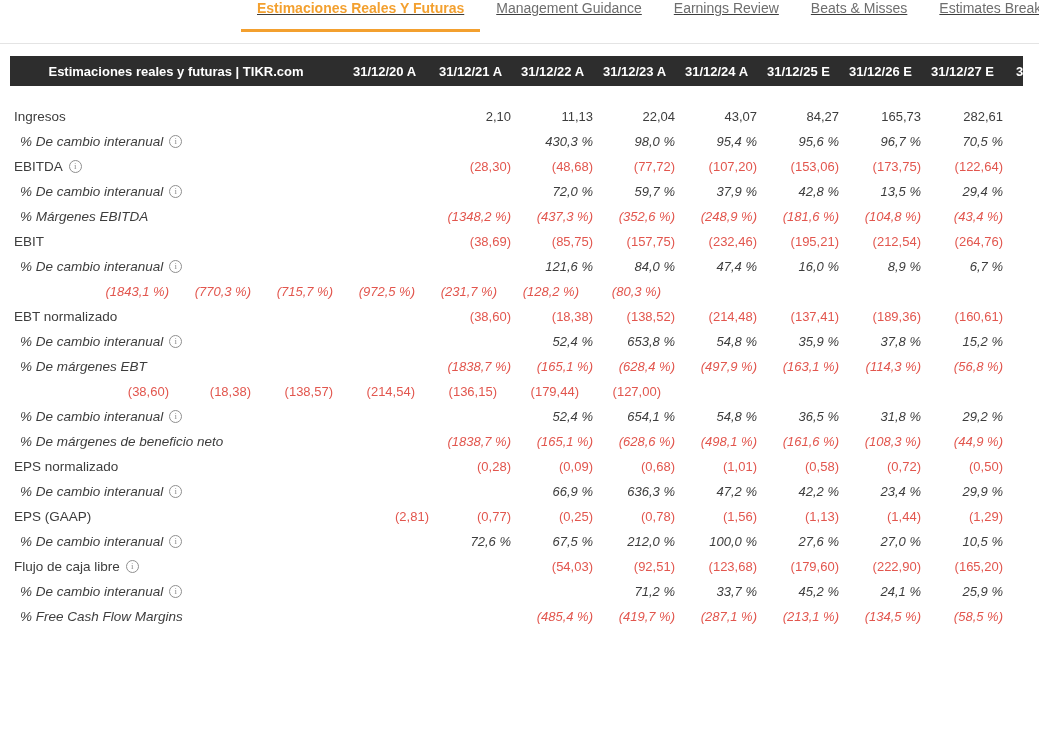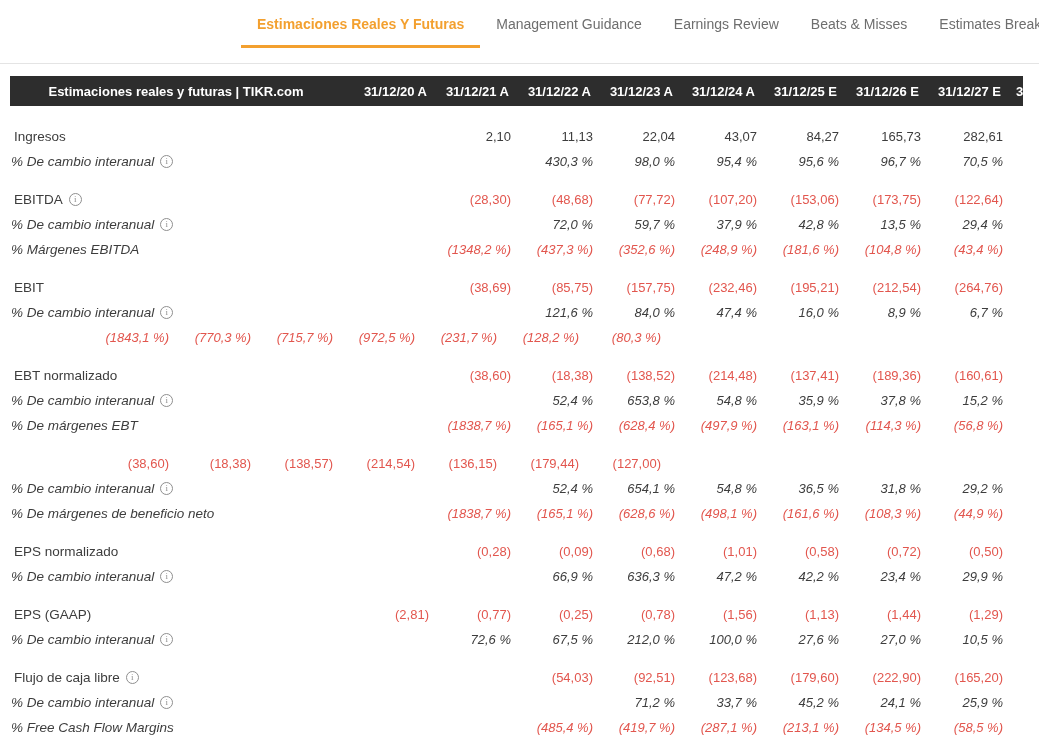--- a/index.html
+++ b/index.html
@@ -10,53 +10,53 @@
     --tabgray:#6e6e6e;
   }
   html,body{margin:0;padding:0;}
   body{
     width:1039px;height:746px;overflow:hidden;background:#ffffff;
     font-family:"Liberation Sans",sans-serif;color:var(--ink);
     position:relative;
   }
   
   .tabbar{
-    height:64px;box-sizing:border-box;border-bottom:1px solid #e4e4e4;
-    display:flex;align-items:center;padding-left:241px;white-space:nowrap;
+    height:44px;box-sizing:border-box;border-bottom:1px solid #e4e4e4;
+    display:flex;align-items:flex-start;padding-left:241px;white-space:nowrap;text-decoration:underline;
   }
   .tab{
     padding:0 16px 16px;font-size:14px;color:var(--tabgray);cursor:pointer;
     flex:0 0 auto;
   }
   .tab.active{
     color:var(--accent);font-weight:bold;
     padding-bottom:13px;border-bottom:3px solid var(--accent);
   }
   
   .headerbar{
     margin:12px 16px 0 10px;height:30px;background:var(--headerbg);
     display:flex;align-items:center;color:#fff;font-weight:bold;font-size:13px;
   }
   .header-title{width:332px;text-align:center;flex:0 0 auto;}
   .header-cols{display:flex;flex:1 1 auto;}
   .hcol{
-    flex:0 0 auto;width:82px;box-sizing:border-box;text-align:right;
+    flex:0 0 auto;width:82px;box-sizing:border-box;text-align:center;
     padding-right:5px;white-space:nowrap;
   }
   .hcol.c0{width:90px;}
   .hcol.c8{width:33px;text-align:left;padding:0 0 0 10px;overflow:hidden;}
   
   .rows{padding-top:18px;}
   .row{display:flex;height:25px;align-items:center;}
-  .row.gap{margin-top:13px;}
+  .row.gap{margin-top:0;}
   .label-cell{
     width:342px;flex:0 0 auto;box-sizing:border-box;padding-left:14px;
     display:flex;align-items:center;gap:6px;font-size:13.5px;white-space:nowrap;
   }
-  .row.sub .label-cell{padding-left:11px;font-style:italic;text-align:right;}
+  .row.sub .label-cell{padding-left:20px;font-style:italic;text-align:right;}
   .cell{
     flex:0 0 auto;width:82px;box-sizing:border-box;text-align:right;
     padding-right:3px;font-size:13px;white-space:nowrap;overflow:hidden;
   }
   .cell.c0{width:90px;}
   .cell.c8{width:33px;}
   .row.sub .cell{font-style:italic;}
   .row.red .cell{color:var(--red);}
   .info-icon{
     display:inline-flex;align-items:center;justify-content:center;

